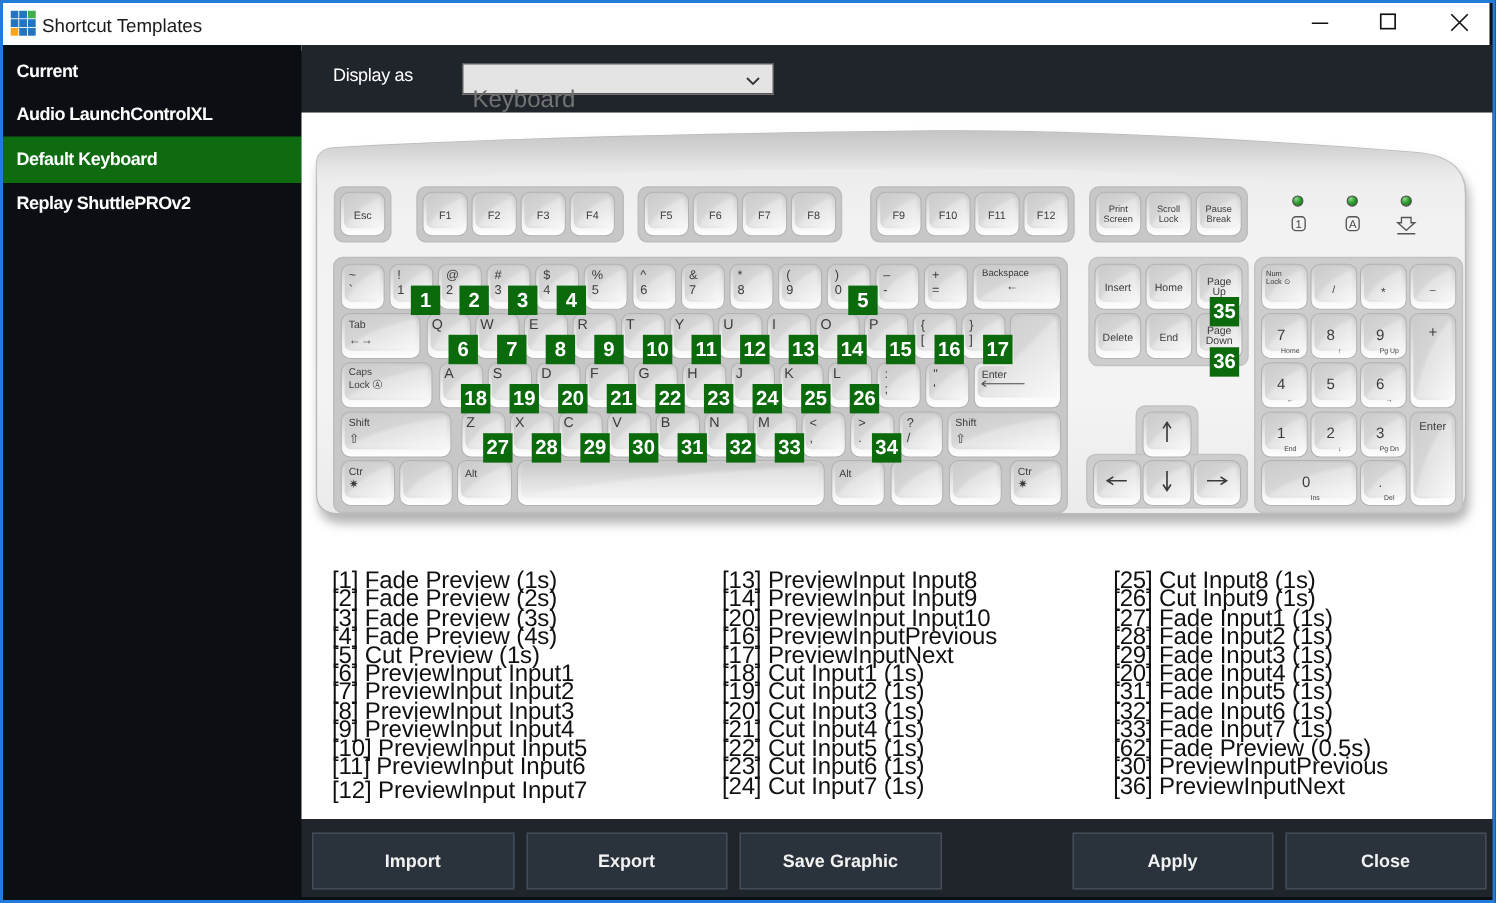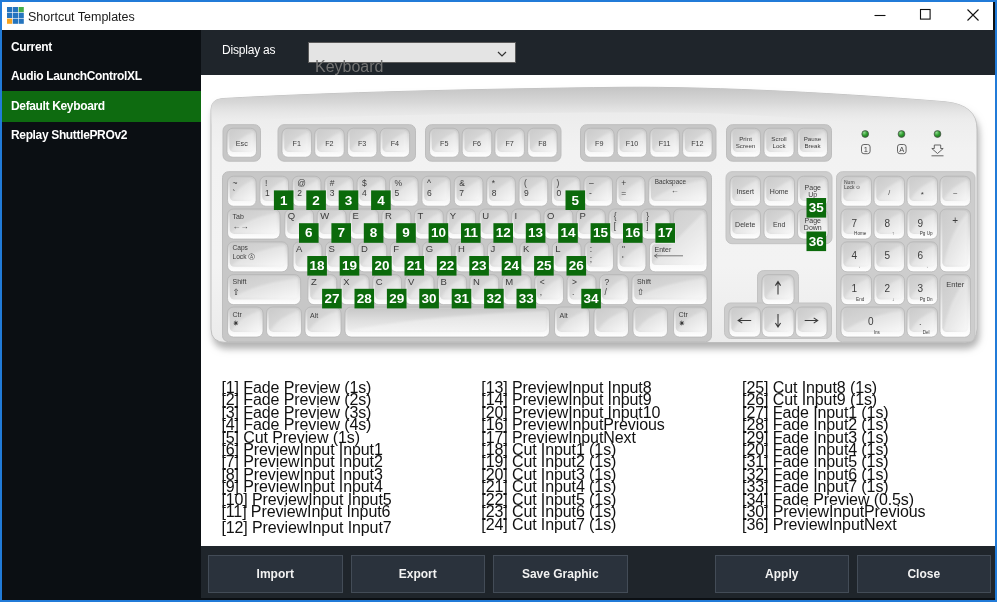--- a/index.html
+++ b/index.html
@@ -886,15 +886,15 @@
 <div class="li" style="left:481.3px;top:518.5px">[24] Cut Input7 (1s)</div>
 <div class="li" style="left:742.1px;top:381.8px">[25] Cut Input8 (1s)</div>
 <div class="li" style="left:742.1px;top:394.2px">[26] Cut Input9 (1s)</div>
 <div class="li" style="left:742.1px;top:406.7px">[27] Fade Input1 (1s)</div>
 <div class="li" style="left:742.1px;top:419.1px">[28] Fade Input2 (1s)</div>
 <div class="li" style="left:742.1px;top:431.5px">[29] Fade Input3 (1s)</div>
 <div class="li" style="left:742.1px;top:443.9px">[20] Fade Input4 (1s)</div>
 <div class="li" style="left:742.1px;top:456.4px">[31] Fade Input5 (1s)</div>
 <div class="li" style="left:742.1px;top:468.8px">[32] Fade Input6 (1s)</div>
 <div class="li" style="left:742.1px;top:481.2px">[33] Fade Input7 (1s)</div>
-<div class="li" style="left:742.1px;top:493.7px">[34] Fade Preview (0.5s)</div>
+<div class="li" style="left:742.1px;top:493.7px">[62] Fade Preview (0.5s)</div>
 <div class="li" style="left:742.1px;top:506.1px">[30] PreviewInputPrevious</div>
 <div class="li" style="left:742.1px;top:518.5px">[36] PreviewInputNext</div>
 <div class="abs" id="wborder"></div>
 </body></html>

